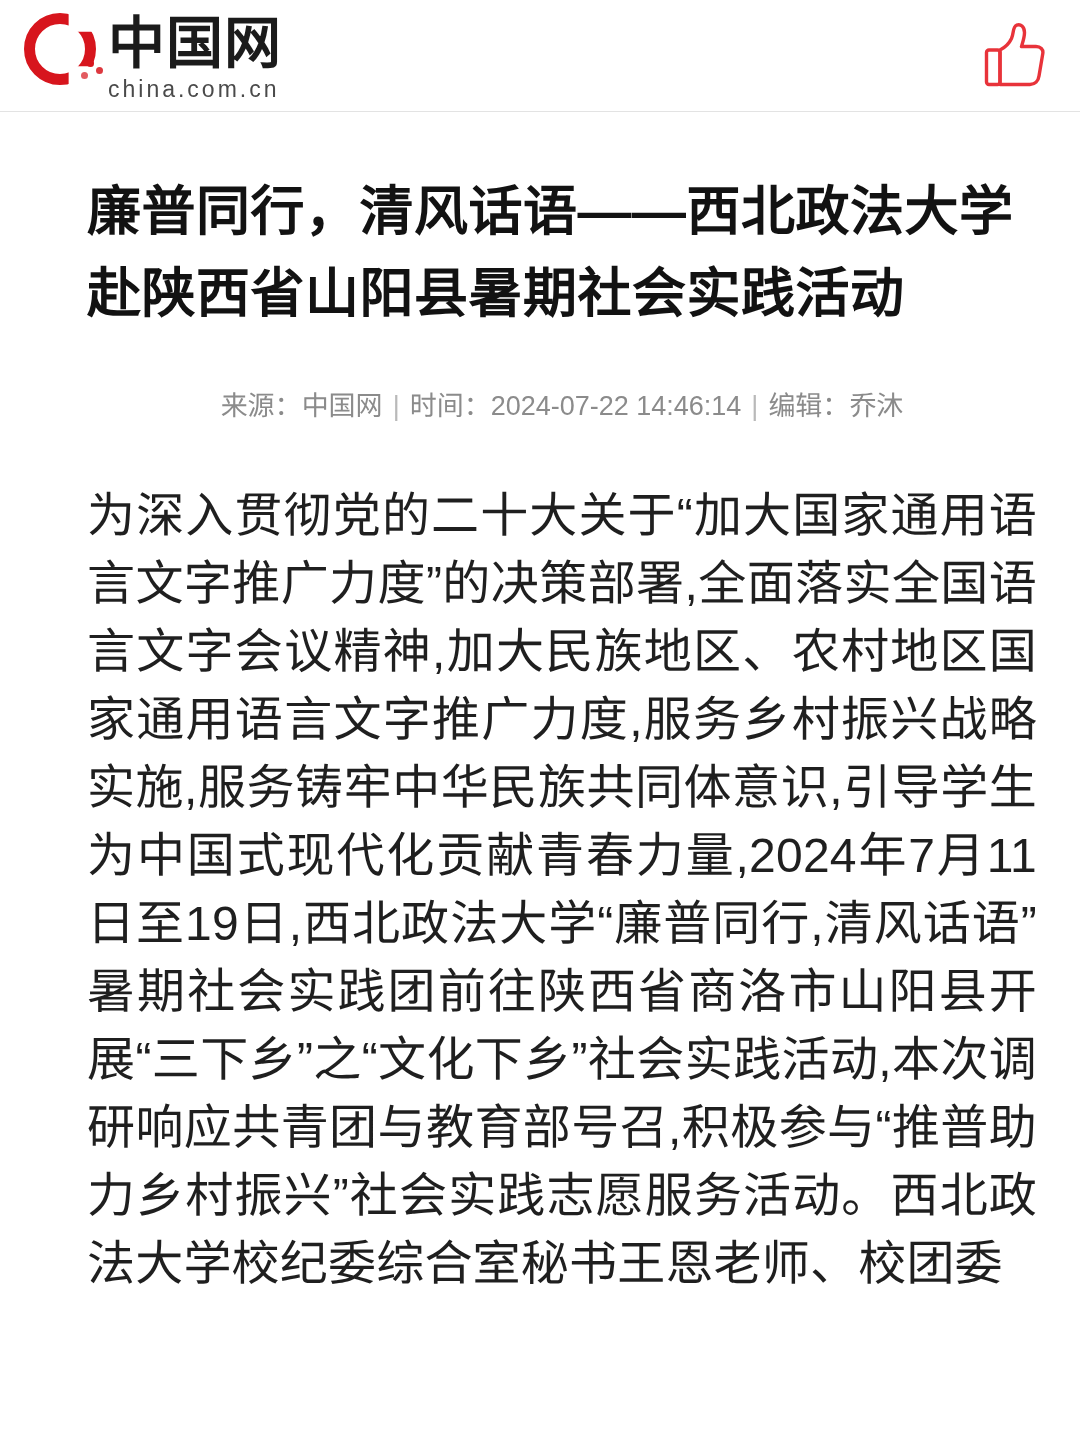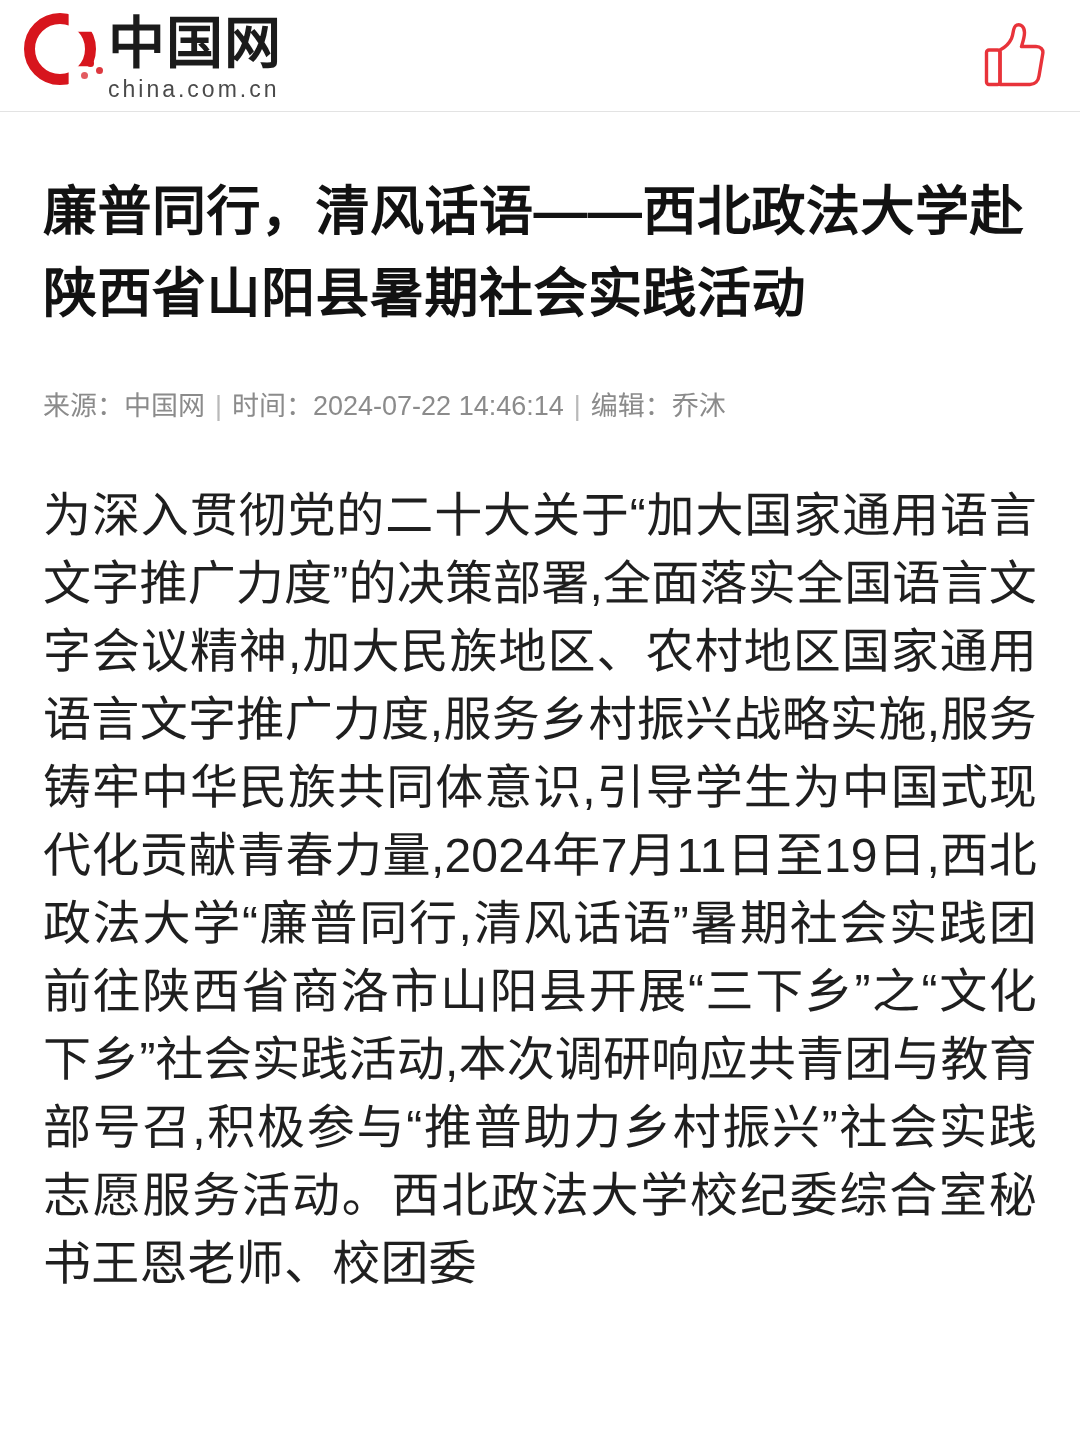--- a/index.html
+++ b/index.html
@@ -85,35 +85,37 @@
     right: 34px;
     top: 22px;
     width: 62px;
     height: 66px;
   }
   .thumb-btn svg { display: block; }
 
   
   .article {
     padding: 0 43px;
+    margin-left: 44px;
   }
   .article-title {
     margin: 58px 0 0 0;
     font-size: 54px;
     line-height: 82px;
     font-weight: 700;
     color: #121212;
     letter-spacing: 0.5px;
   }
   .article-meta {
     margin-top: 52px;
     font-size: 27px;
     line-height: 40px;
     color: #8b8b8b;
     white-space: nowrap;
+    text-align: center;
   }
   .article-meta .sep {
     margin: 0 10px;
     color: #b9b9b9;
   }
   .article-body {
     margin-top: 56px;
     font-size: 48px;
     line-height: 68px;
     color: #1f1f1f;

